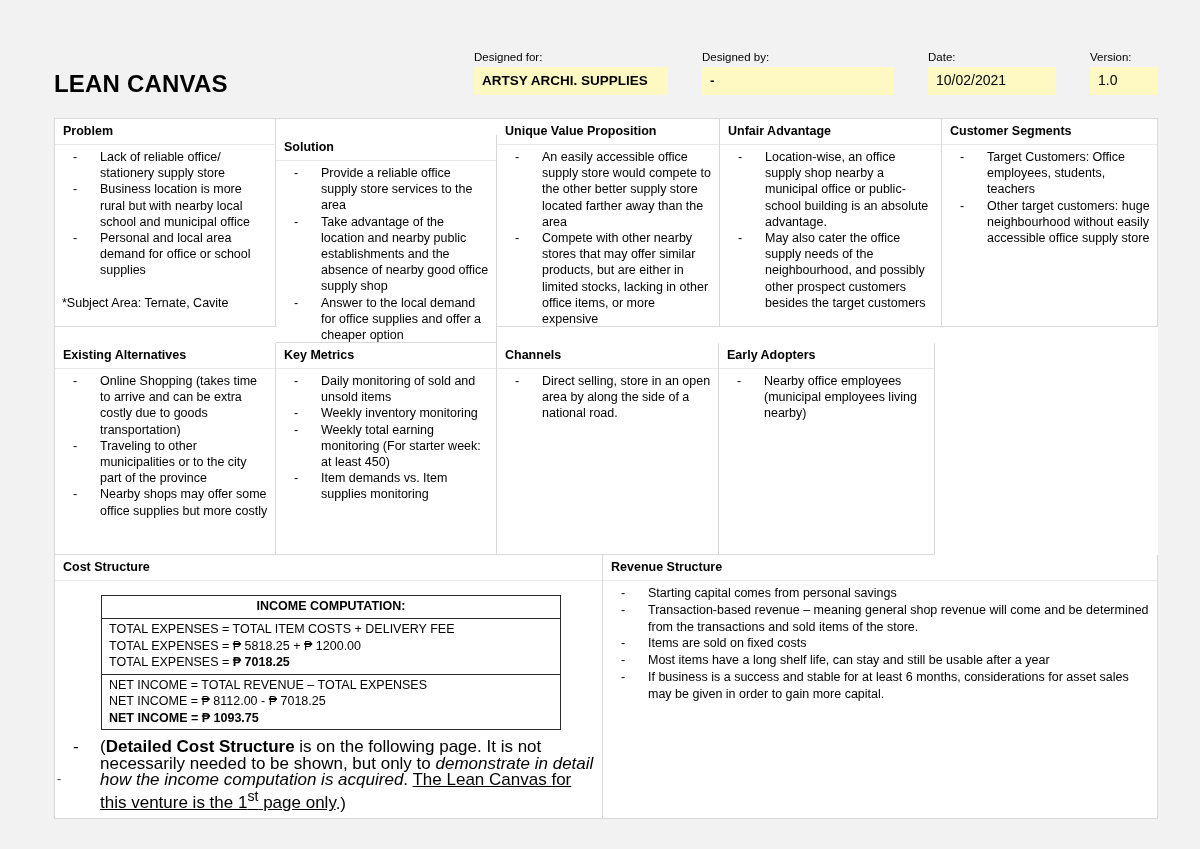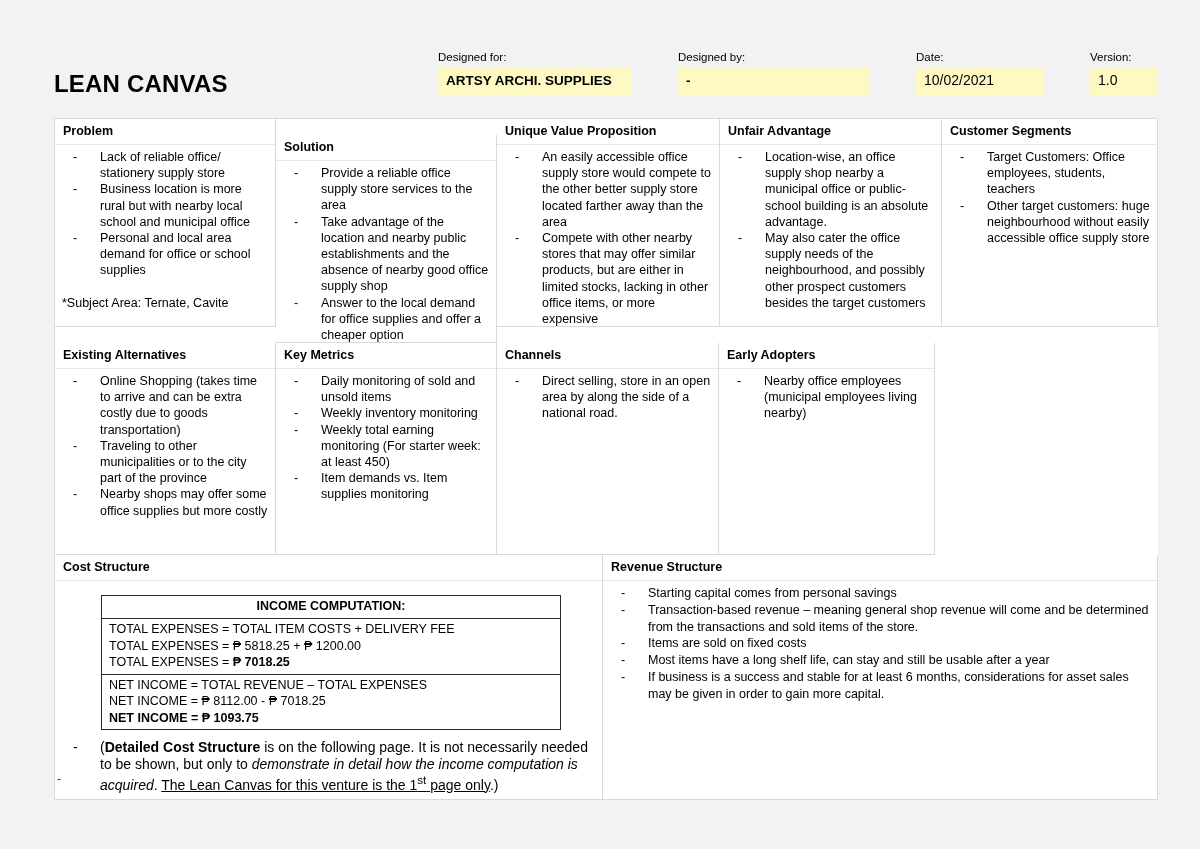--- a/index.html
+++ b/index.html
@@ -30,21 +30,21 @@
     font-size: 24px;
     font-weight: bold;
     letter-spacing: 0.2px;
     margin-top: 20px;
     width: 446px;
     white-space: nowrap;
   }
   .meta-group {
     display: flex;
     flex: 1;
-    gap: 16px;
+    gap: 4px;
   }
   .meta-field { position: relative; }
   .meta-label {
     font-size: 11.5px;
     line-height: 14px;
     color: #000;
     margin-bottom: 3px;
     white-space: nowrap;
   }
   .meta-value {
@@ -148,21 +148,21 @@
     line-height: 16.5px;
   }
   .income-sec + .income-sec { border-top: 1.6px solid #2b2b2b; }
   .income-sec div { white-space: nowrap; }
   .b { font-weight: bold; }
 
   .cost-note {
     position: relative;
     margin: 9px 0 0 0;
     padding-left: 38px;
-    font-size: 14px;
+    font-size: 17px;
     line-height: 16.5px;
   }
   .cost-note::before {
     content: "-";
     position: absolute;
     left: 11px; top: 0;
   }
   .it { font-style: italic; }
   .ul { text-decoration: underline; }
 

